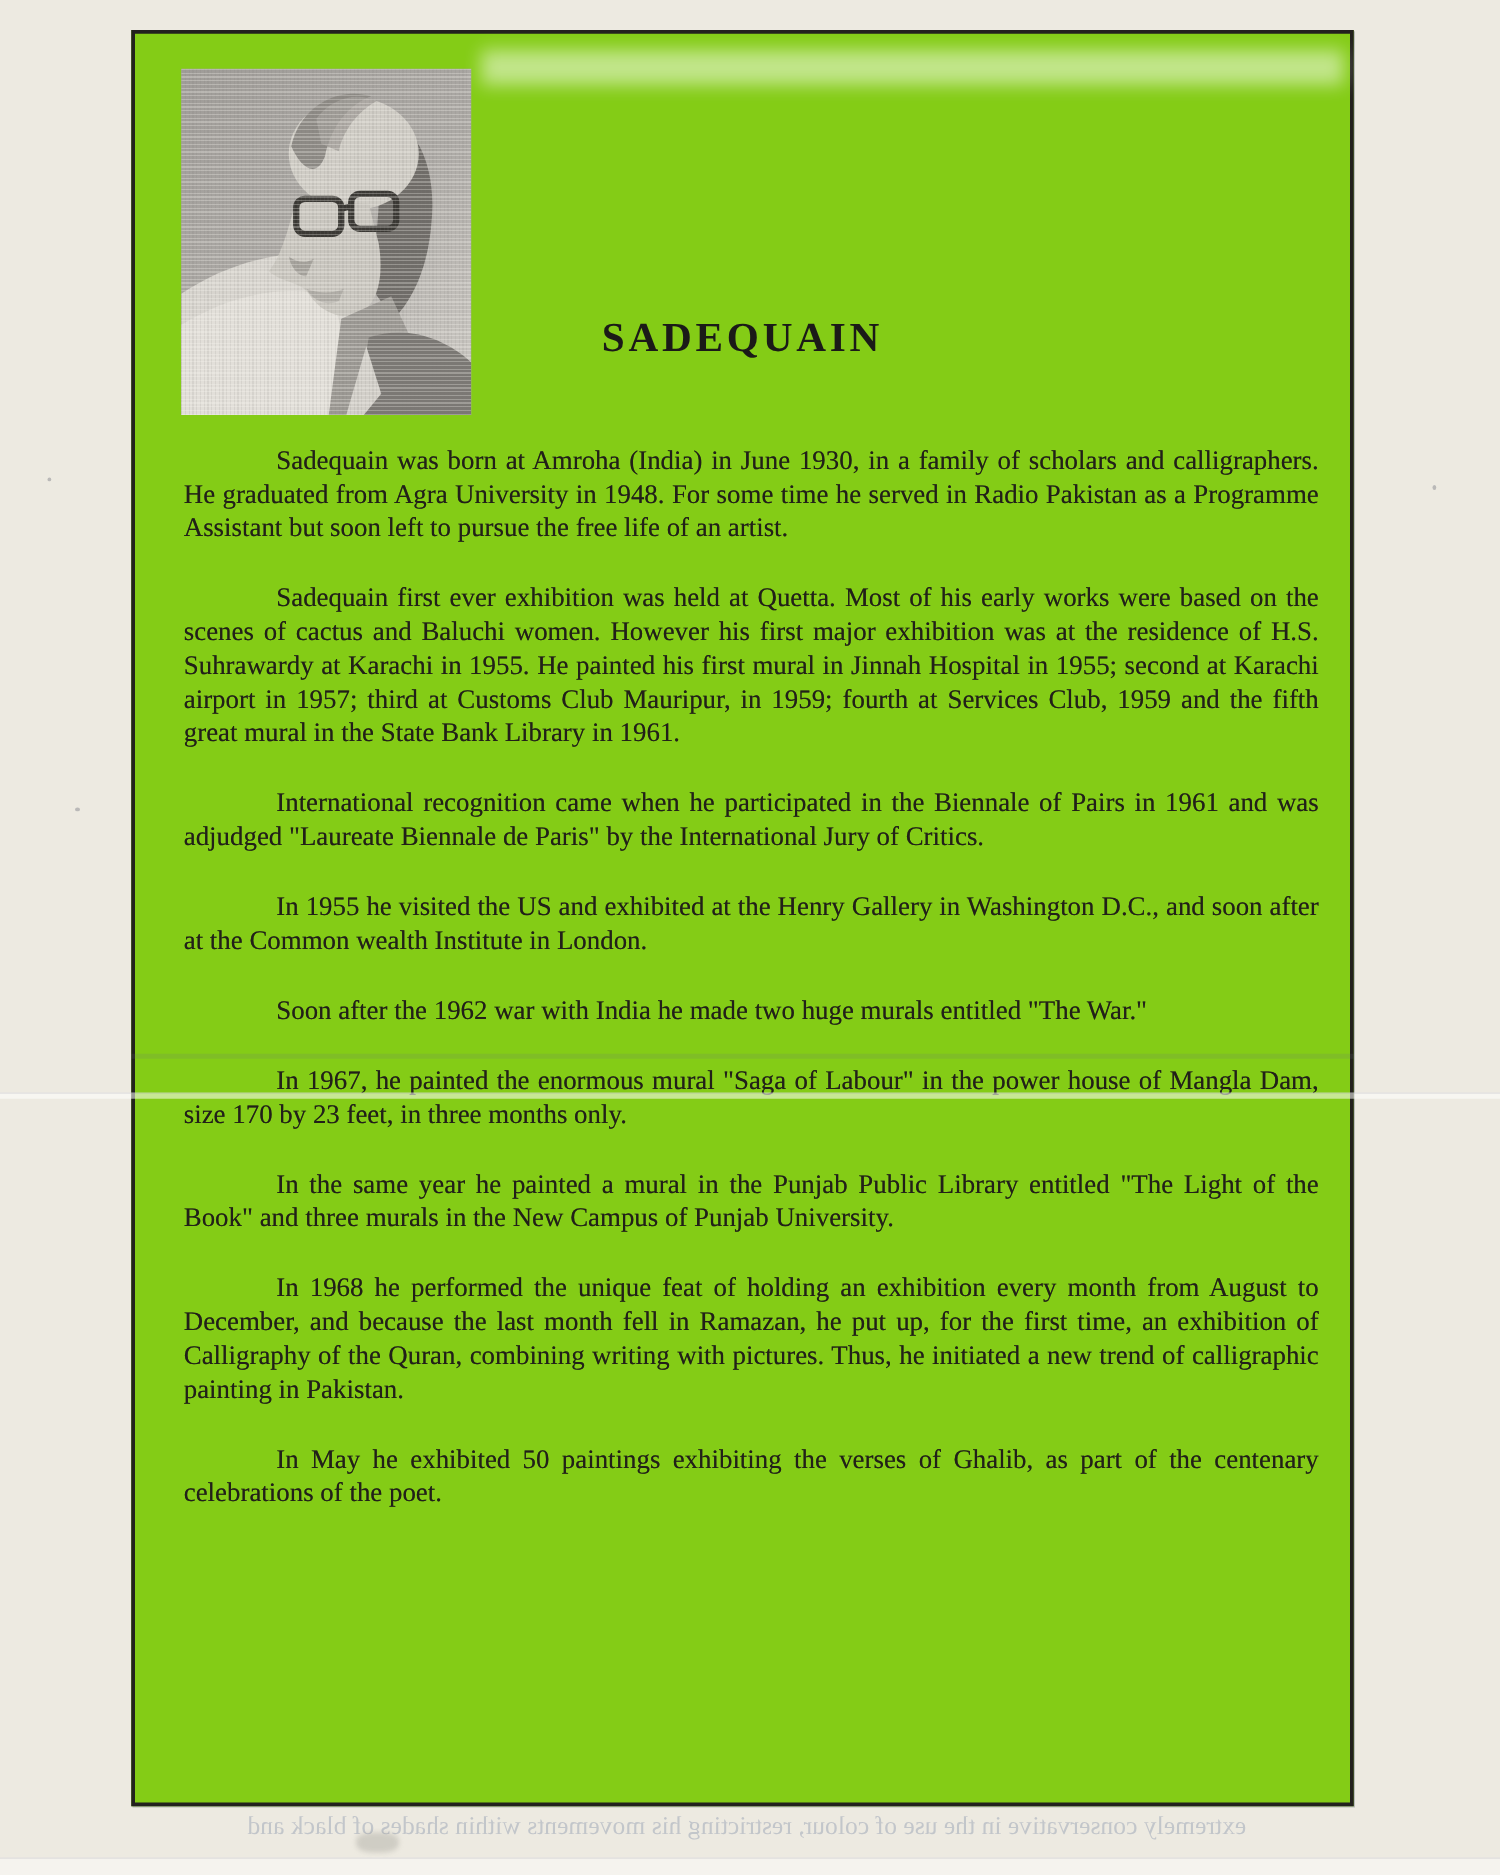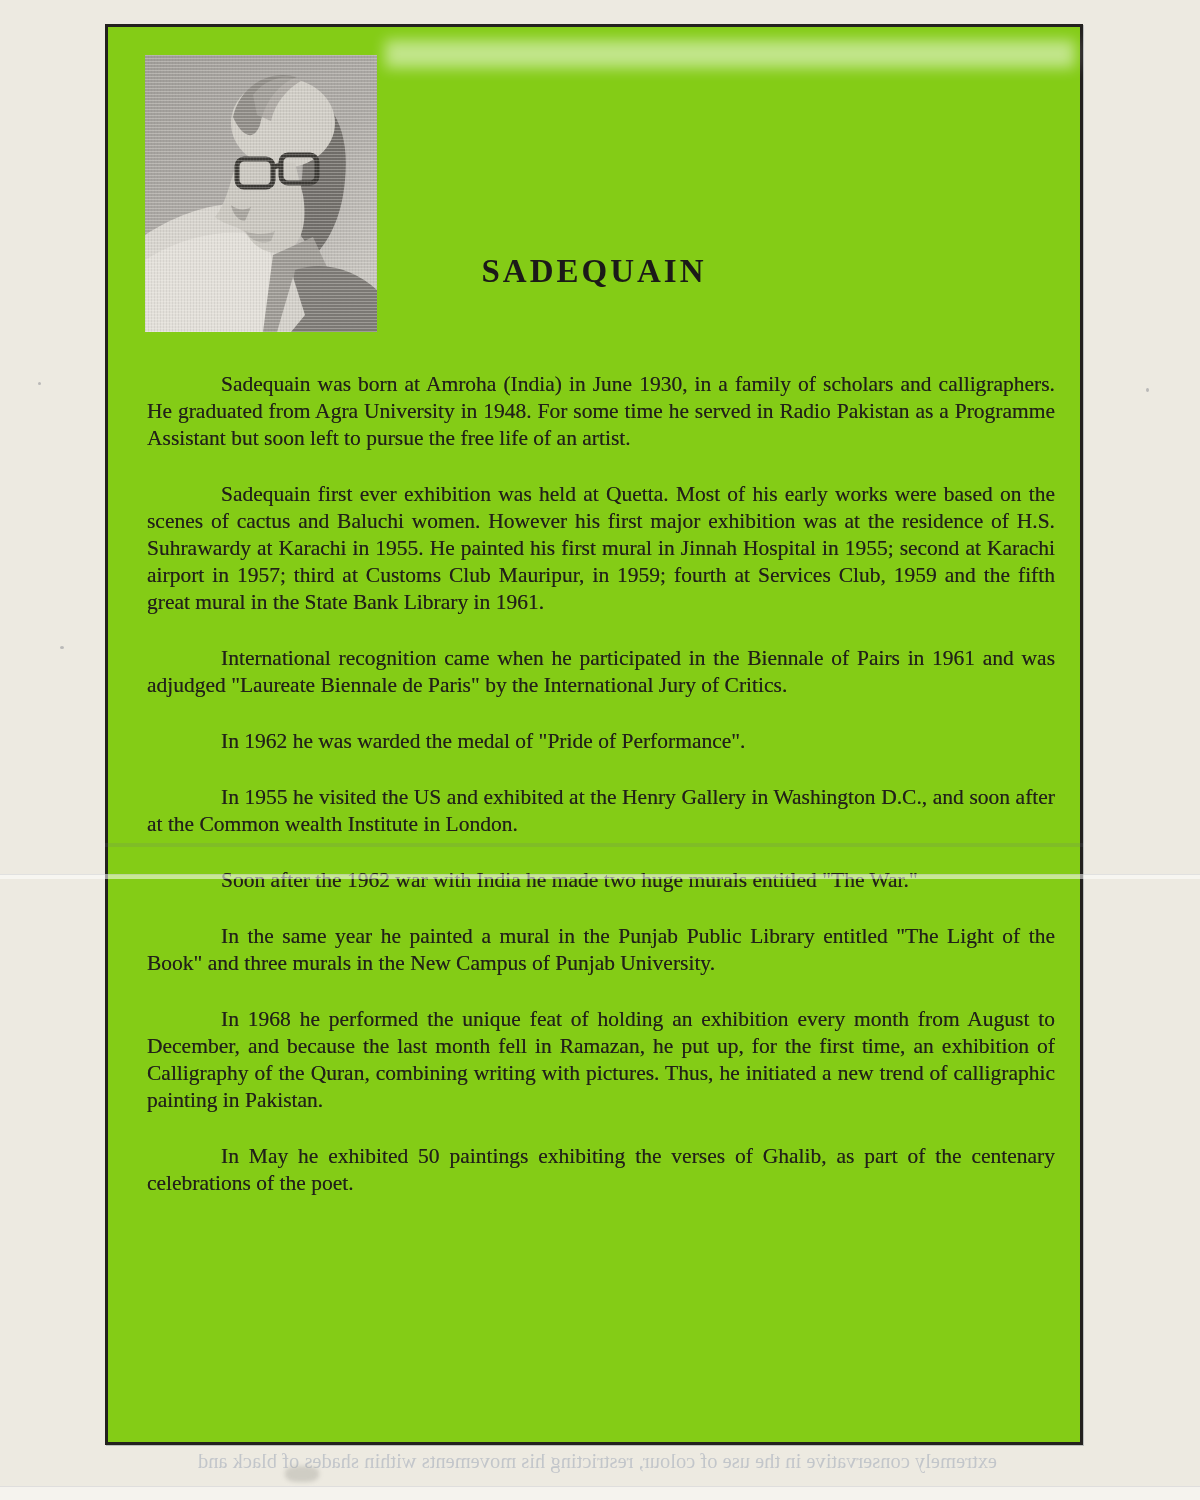--- a/index.html
+++ b/index.html
@@ -30,21 +30,21 @@
   }
   .page-title{
     position:absolute;left:0;top:226px;width:100%;margin:0;
     text-align:center;font-size:33px;font-weight:bold;letter-spacing:3px;
     color:#1b1a18;
   }
   .content{
     position:absolute;left:39px;top:328px;width:908px;
   }
   .content p{
-    margin:16px 0 29px 0;
+    margin:0 0 29px 0;
     font-size:21.5px;line-height:27px;
     text-align:justify;text-indent:74px;
     color:#222019;
     text-shadow:0 0 .5px rgba(20,20,25,.55);
   }
   
   .bleed-layer{position:absolute;inset:0;pointer-events:none;}
   .bleed-line{
     position:absolute;
     transform:scaleX(-1);
@@ -162,23 +162,23 @@
         <path d="M148,222 L160,260 L146,277 L132,277 Z" fill="#d2cfc9"></path>
       </svg>
     </div>
 
     <h1 class="page-title">SADEQUAIN</h1>
 
     <div class="content">
       <p>Sadequain was born at Amroha (India) in June 1930, in a family of scholars and calligraphers. He graduated from Agra University in 1948. For some time he served in Radio Pakistan as a Programme Assistant but soon left to pursue the free life of an artist.</p>
       <p>Sadequain first ever exhibition was held at Quetta. Most of his early works were based on the scenes of cactus and Baluchi women. However his first major exhibition was at the residence of H.S. Suhrawardy at Karachi in 1955. He painted his first mural in Jinnah Hospital in 1955; second at Karachi airport in 1957; third at Customs Club Mauripur, in 1959; fourth at Services Club, 1959 and the fifth great mural in the State Bank Library in 1961.</p>
       <p>International recognition came when he participated in the Biennale of Pairs in 1961 and was adjudged "Laureate Biennale de Paris" by the International Jury of Critics.</p>
-      <p>In 1962 he was warded the medal of "Pride of Performance".</p>
       <p>In 1955 he visited the US and exhibited at the Henry Gallery in Washington D.C., and soon after at the Common wealth Institute in London.</p>
       <p>Soon after the 1962 war with India he made two huge murals entitled "The War."</p>
+      <p>In 1967, he painted the enormous mural "Saga of Labour" in the power house of Mangla Dam, size 170 by 23 feet, in three months only.</p>
       <p>In the same year he painted a mural in the Punjab Public Library entitled "The Light of the Book" and three murals in the New Campus of Punjab University.</p>
       <p>In 1968 he performed the unique feat of holding an exhibition every month from August to December, and because the last month fell in Ramazan, he put up, for the first time, an exhibition of Calligraphy of the Quran, combining writing with pictures. Thus, he initiated a new trend of calligraphic painting in Pakistan.</p>
       <p>In May he exhibited 50 paintings exhibiting the verses of Ghalib, as part of the centenary celebrations of the poet.</p>
     </div>
   </div>
 
   <div class="glare-top"></div>
   <div class="band-a"></div>
   <div class="band-b"></div>
   <div class="band-bottom"></div>

